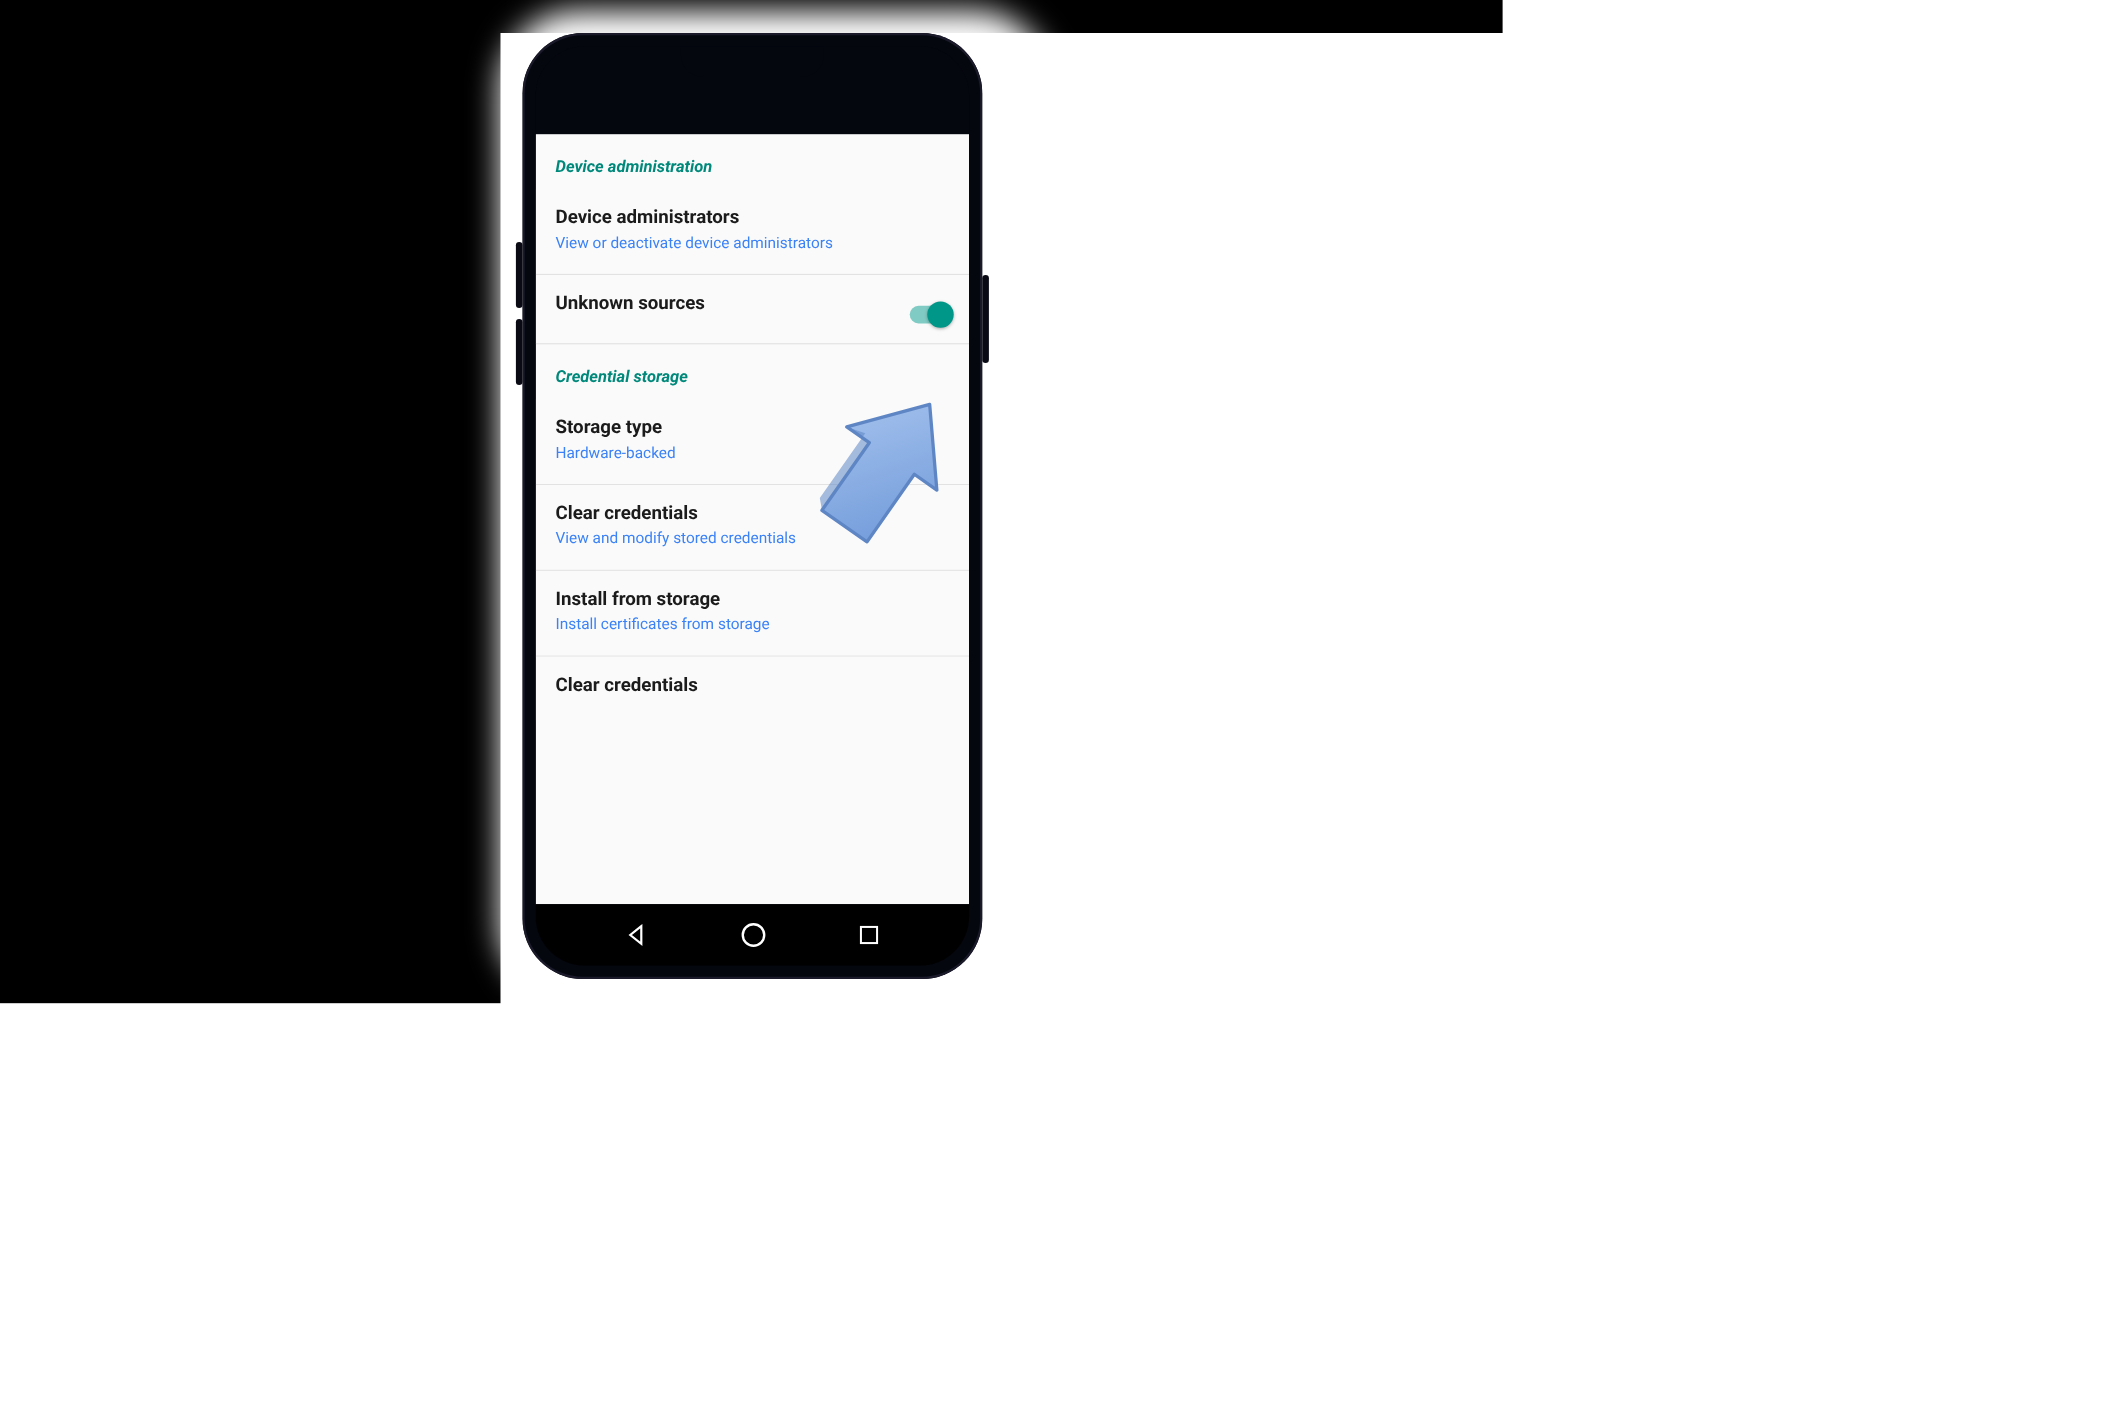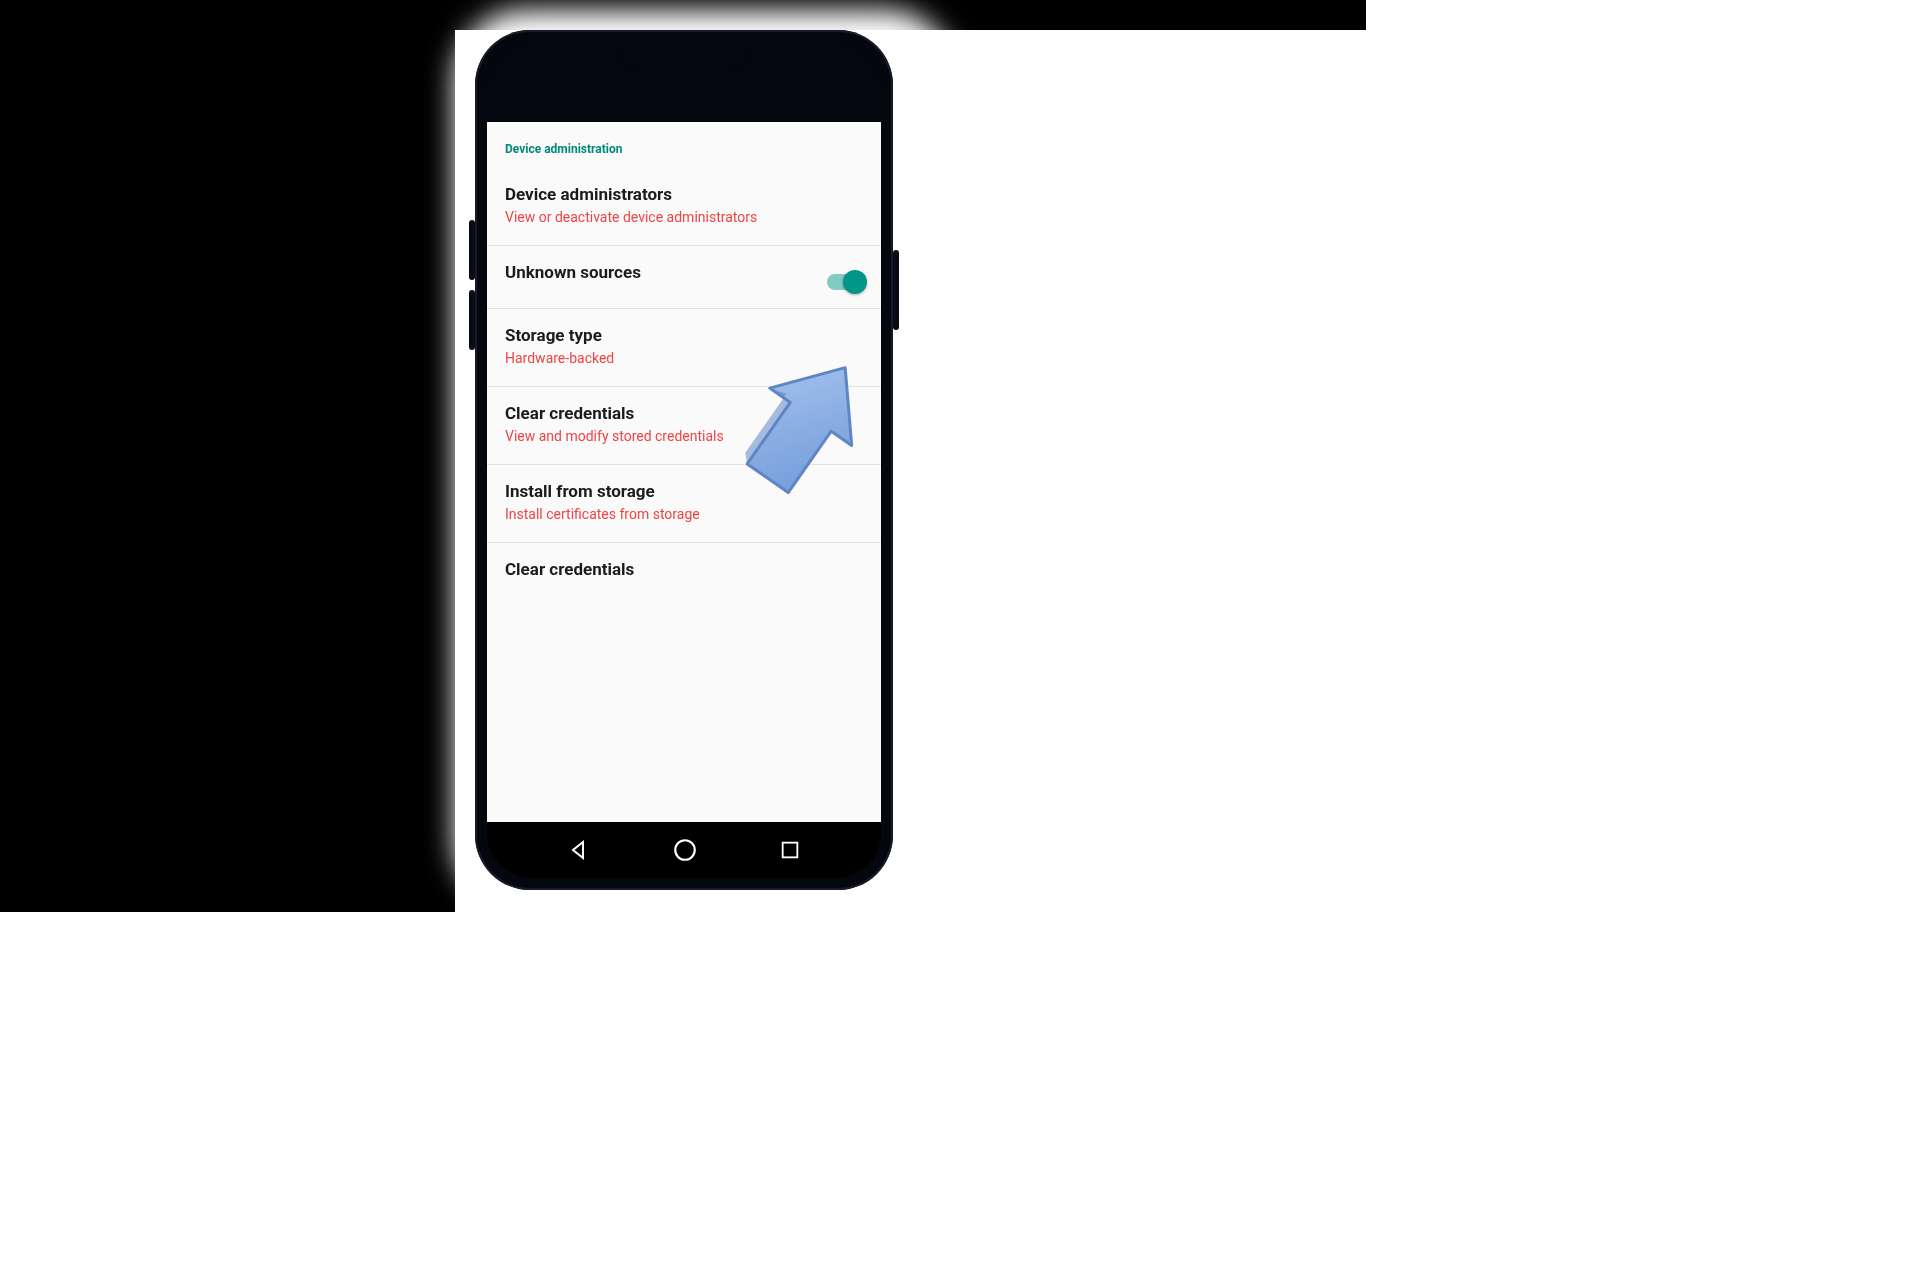--- a/index.html
+++ b/index.html
@@ -72,44 +72,45 @@
 
   
   .screen {
     position: absolute;
     top: 80px; left: 0; right: 0; bottom: 56px;
     background: #fafafa;
     overflow: hidden;
   }
   .section-header {
     padding: 20px 22px 12px 18px;
-    font-size: 12px;
+    font-size: 15px;
     font-weight: 700;
     color: #00897b;
+    font-style: italic;
   }
   .list-item {
     padding: 16px 18px 18px 18px;
     border-bottom: 1px solid #e2e2e2;
     display: flex;
     align-items: flex-start;
     justify-content: space-between;
     gap: 12px;
     background: #fafafa;
   }
   .list-item.noborder { border-bottom: none; }
   .item-text { flex: 1; }
   .item-title {
     font-size: 17px;
     color: #1b1b1b;
     font-weight: 700;
     margin-bottom: 4px;
   }
   .item-sub {
     font-size: 14px;
-    color: #ef4444;
+    color: #3b82f6;
     line-height: 1.35;
   }
 
   
   .toggle {
     position: relative;
     width: 36px; height: 16px;
     background: #80cbc4;
     border-radius: 10px;
     margin-top: 12px;
@@ -174,20 +175,21 @@
 
       <div class="list-item">
         <div class="item-text">
           <div class="item-title">Unknown sources</div>
         </div>
         <div class="toggle">
           <div class="knob"></div>
         </div>
       </div>
 
+      <div class="section-header">Credential storage</div>
 
       <div class="list-item">
         <div class="item-text">
           <div class="item-title">Storage type</div>
           <div class="item-sub">Hardware-backed</div>
         </div>
       </div>
 
 
       <div class="list-item">

